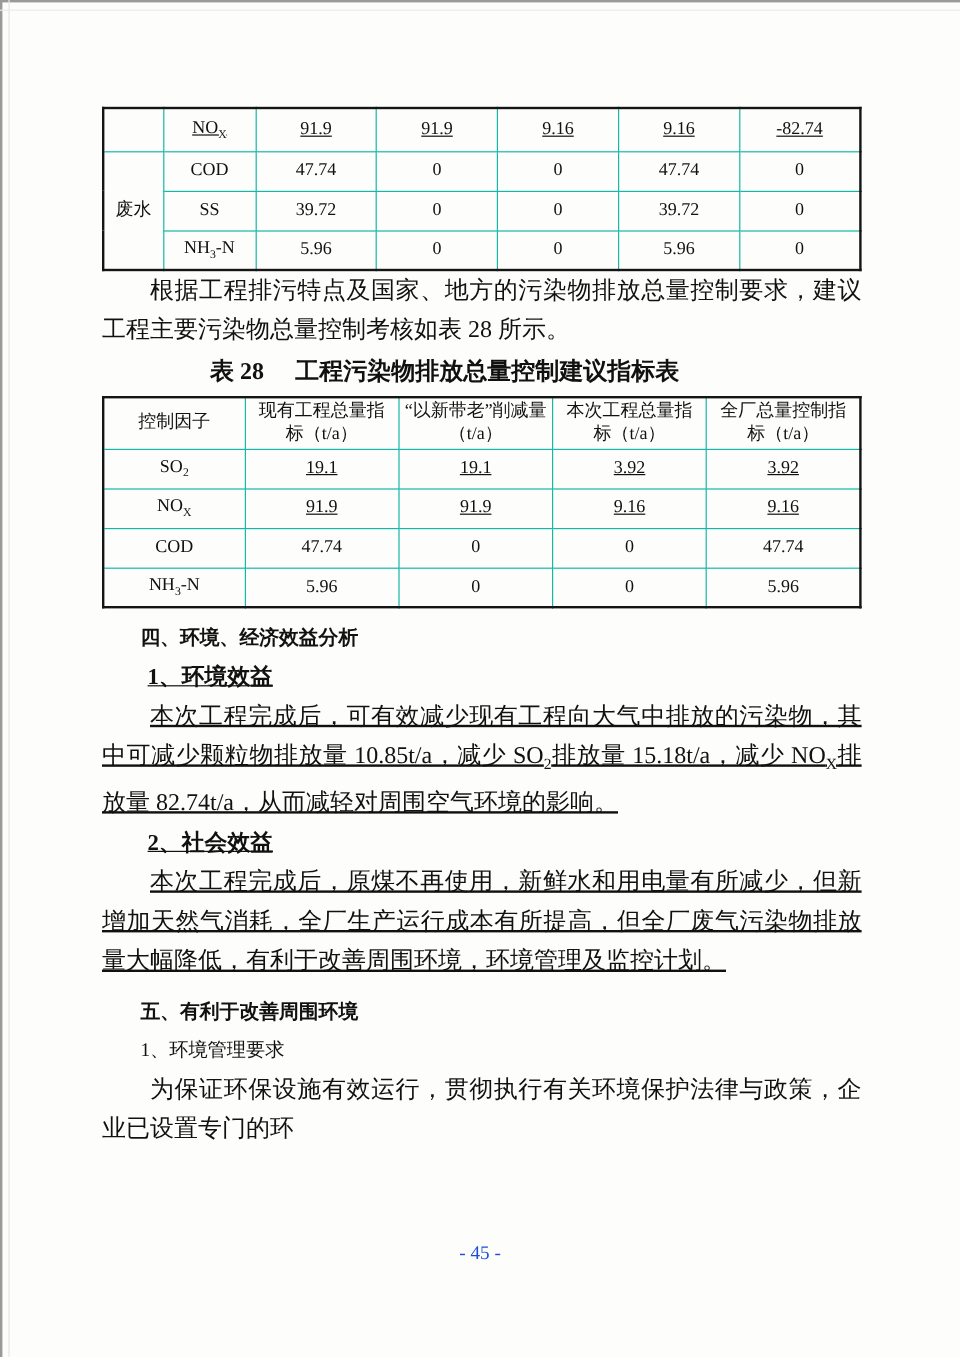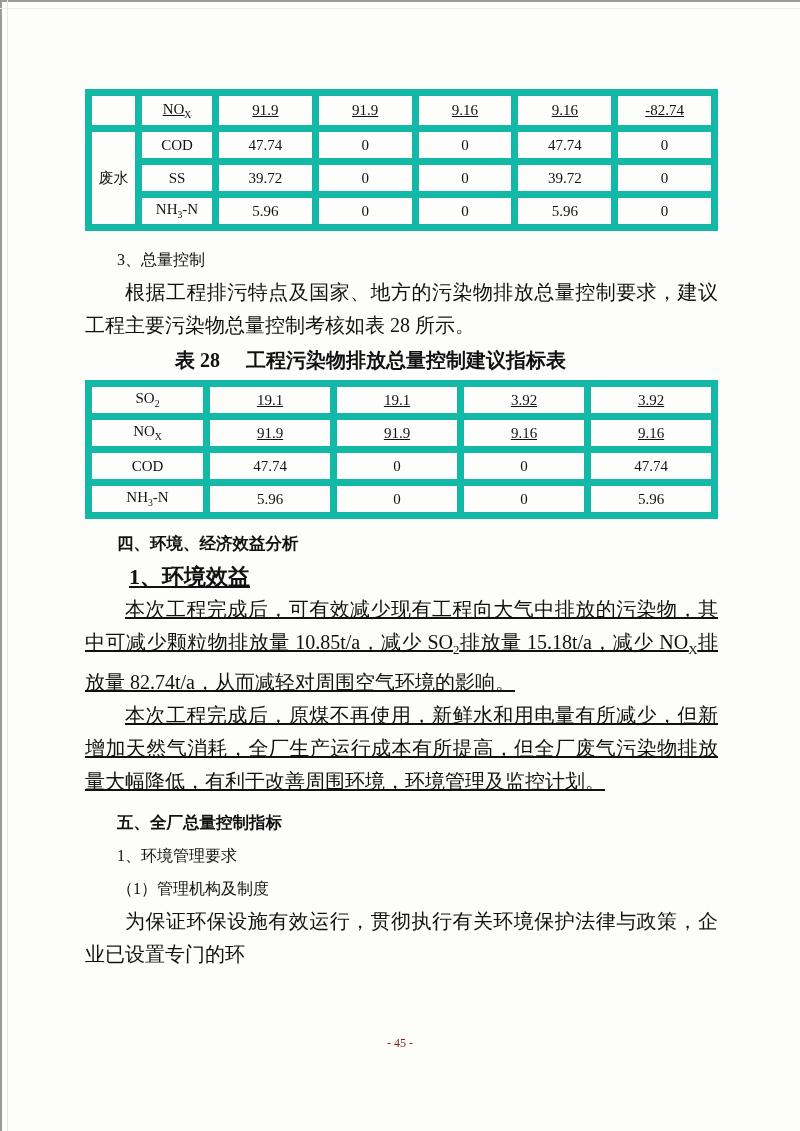--- a/index.html
+++ b/index.html
@@ -20,21 +20,21 @@
 
   .content { position:absolute; left:85px; top:0; width:633px; }
 
   table.doc-table {
     border-collapse: collapse;
     width: 633px;
     table-layout: fixed;
     border: 2px solid #151515;
   }
   .doc-table td, .doc-table th {
-    border: 7px solid #14b8a6;
+    border: 1px solid #14b8a6;
     text-align: center;
     vertical-align: middle;
     font-weight: normal;
     font-size: 15px;
     padding: 2px 4px;
     word-break: break-all;
     line-height: 1.25;
   }
   .emph { font-weight: bold; text-decoration: underline; }
   sub { font-size: 0.65em; }
@@ -63,30 +63,30 @@
 
   #table28 col.c-factor { width: 118px; }
   #table28 tr.r-head { height: 35px; }
   #table28 tr { height: 33px; }
 
   .sec-heading {
     font-size: 16.5px; font-weight: bold; line-height: 33px;
     margin: 8px 0 0; text-indent: 1.94em;
   }
   .sub-heading {
-    font-size: 22px; font-weight: bold; text-decoration: underline;
+    font-size: 19px; font-weight: bold; text-decoration: underline;
     line-height: 33px; margin: 0; text-indent: 2em;
   }
   .sub-heading-plain {
     font-size: 16px; font-weight: normal; line-height: 33px;
     margin: 0; text-indent: 2em;
   }
   .page-number {
     position: absolute; top: 1036px; left: 0; width: 800px;
-    text-align: center; font-size: 12px; color: #7f1d1d;
+    text-align: center; font-size: 16px; color: #1d4ed8;
   }
 </style>
 </head>
 <body>
 
 <div class="scan-edge-left"></div>
 <div class="scan-edge-top"></div>
 <div class="scan-line-v"></div>
 <div class="scan-line-h"></div>
 
@@ -133,34 +133,40 @@
       <td><span>NH</span><sub>3</sub><span>-N</span></td>
       <td>5.96</td>
       <td>0</td>
       <td>0</td>
       <td>5.96</td>
       <td>0</td>
     </tr>
   </tbody>
     </table>
 
-  <p class="h3-heading">3、总量控制</p>
   <p class="para">根据工程排污特点及国家、地方的污染物排放总量控制要求，建议工程主要污染物总量控制考核如表 28 所示。</p>
 
   <p class="table-caption"><span class="cap-label">表 28</span><span>工程污染物排放总量控制建议指标表</span></p>
 
   <table class="doc-table" id="table28">
     <colgroup>
       <col class="c-factor">
         <col>
         <col>
         <col>
         <col>
     </colgroup>
     <tbody>
+        <tr class="r-head">
+      <th>控制因子</th>
+      <th>现有工程总量指标（t/a）</th>
+      <th>“以新带老”削减量（t/a）</th>
+      <th>本次工程总量指标（t/a）</th>
+      <th>全厂总量控制指标（t/a）</th>
+    </tr>
     <tr>
       <td><span>SO</span><sub>2</sub></td>
       <td class="emph">19.1</td>
       <td class="emph">19.1</td>
       <td class="emph">3.92</td>
       <td class="emph">3.92</td>
     </tr>
     <tr>
       <td><span>NO</span><sub>X</sub></td>
       <td class="emph">91.9</td>
@@ -181,22 +187,22 @@
       <td>0</td>
       <td>0</td>
       <td>5.96</td>
     </tr>
   </tbody>
     </table>
 
   <p class="sec-heading">四、环境、经济效益分析</p>
   <p class="sub-heading">1、环境效益</p>
   <p class="para para-emph"><span>本次工程完成后，可有效减少现有工程向大气中排放的污染物，其中可减少颗粒物排放量 10.85t/a，减少 SO</span><sub>2</sub><span>排放量 15.18t/a，减少 NO</span><sub>X</sub><span>排放量 82.74t/a，从而减轻对周围空气环境的影响。</span></p>
+  <p class="sub-heading">2、社会效益</p>
   <p class="para para-emph">本次工程完成后，原煤不再使用，新鲜水和用电量有所减少，但新增加天然气消耗，全厂生产运行成本有所提高，但全厂废气污染物排放量大幅降低，有利于改善周围环境，环境管理及监控计划。</p>
 
-  <p class="sec-heading">五、全厂总量控制指标</p>
+  <p class="sec-heading">五、有利于改善周围环境</p>
   <p class="sub-heading-plain">1、环境管理要求</p>
-  <p class="sub-heading-plain">（1）管理机构及制度</p>
   <p class="para">为保证环保设施有效运行，贯彻执行有关环境保护法律与政策，企业已设置专门的环</p>
 
 </div>
 
 <div class="page-number">- 45 -</div>
 
 </body></html>

